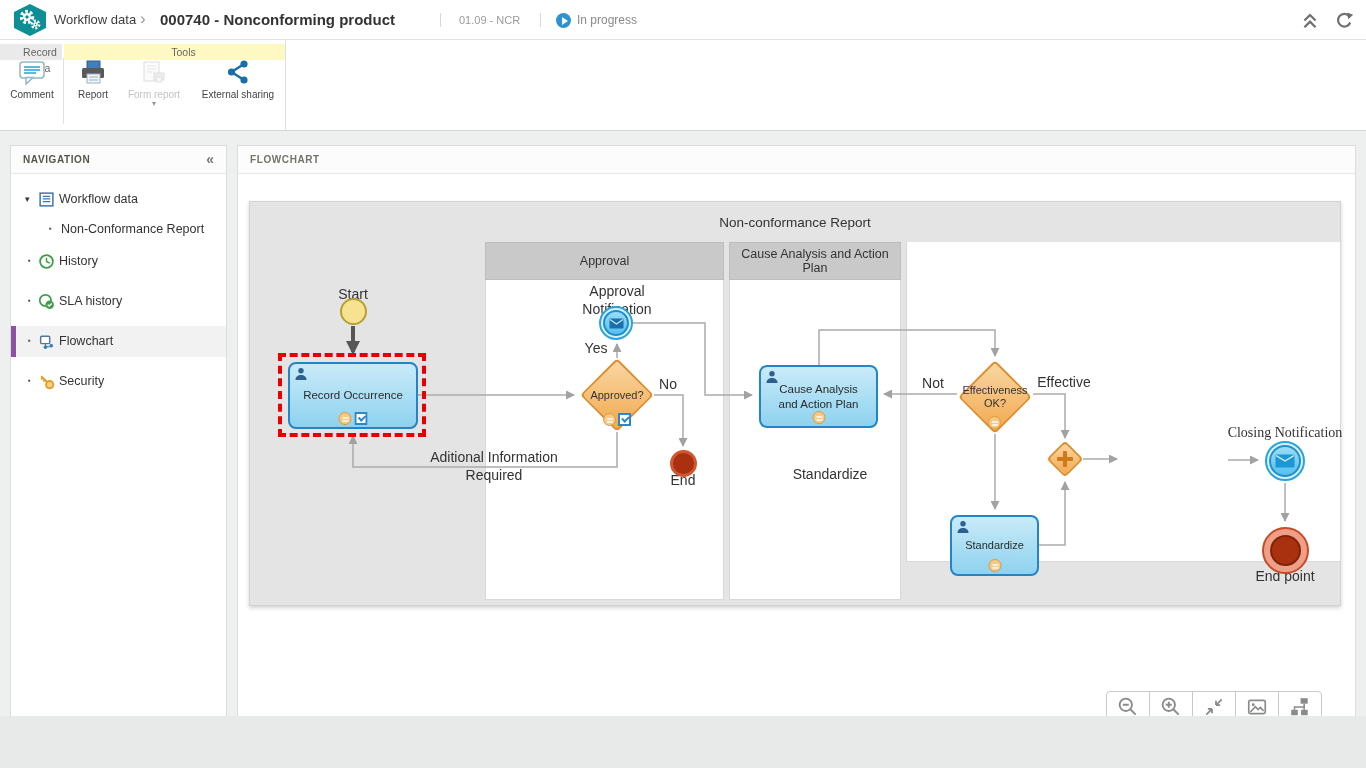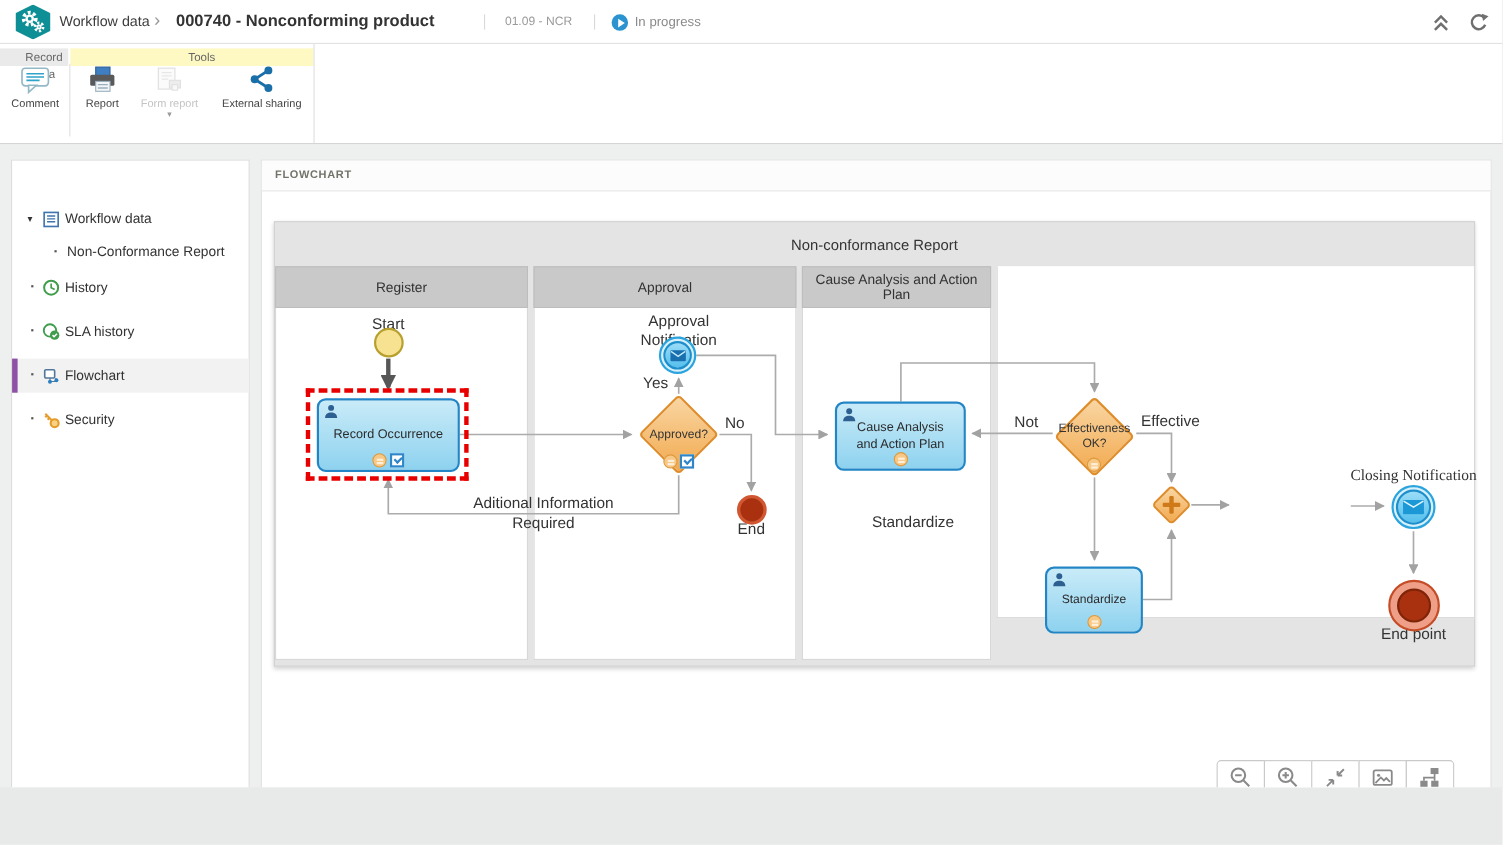--- a/index.html
+++ b/index.html
@@ -185,20 +185,24 @@
           <circle cx="19" cy="21" r="3.6" fill="#1b6fa8"></circle>
         </svg>
       </span>
       <span class="rlbl">External sharing</span>
     </div>
 
     <span class="rb-sep" style="left:285px; top:0; height:90px;"></span>
   </div>
 
   <div class="panel nav">
+    <div class="panel-hd">
+      <span class="phlbl">NAVIGATION</span>
+      <span class="collapse-ic">«</span>
+    </div>
 
     <div class="nav-row" style="top:38px;">
       <span class="nv-caret">▾</span>
       <span class="nv-ic">
         <svg width="17" height="17" viewBox="0 0 16 16">
           <rect x="2" y="2" width="12" height="12" fill="#fff" stroke="#3f74ad" stroke-width="1.4"></rect>
           <path d="M4.5,5 H11.5 M4.5,7.5 H11.5 M4.5,10 H11.5" stroke="#3f74ad" stroke-width="1.2"></path>
         </svg>
       </span>
       <span class="nv-lbl">Workflow data</span>
@@ -259,24 +263,20 @@
   </div>
 
   <div class="panel flowpanel">
     <div class="panel-hd">
       <span class="phlbl" style="color:#73736a;">FLOWCHART</span>
     </div>
 
     <div class="diagram">
       <div class="pool-title">Non-conformance Report</div>
 
-      <div class="lane" style="left:0; width:230px;">
-        <div class="lane-hd">Register</div>
-        <div class="lane-bd"></div>
-      </div>
       <div class="lane" style="left:235px; width:239px;">
         <div class="lane-hd">Approval</div>
         <div class="lane-bd"></div>
       </div>
       <div class="lane" style="left:479px; width:172px;">
         <div class="lane-hd">Cause Analysis and Action Plan</div>
         <div class="lane-bd"></div>
       </div>
       <div class="lane" style="left:656px; width:435px;">
         <div class="lane-bd"></div>

